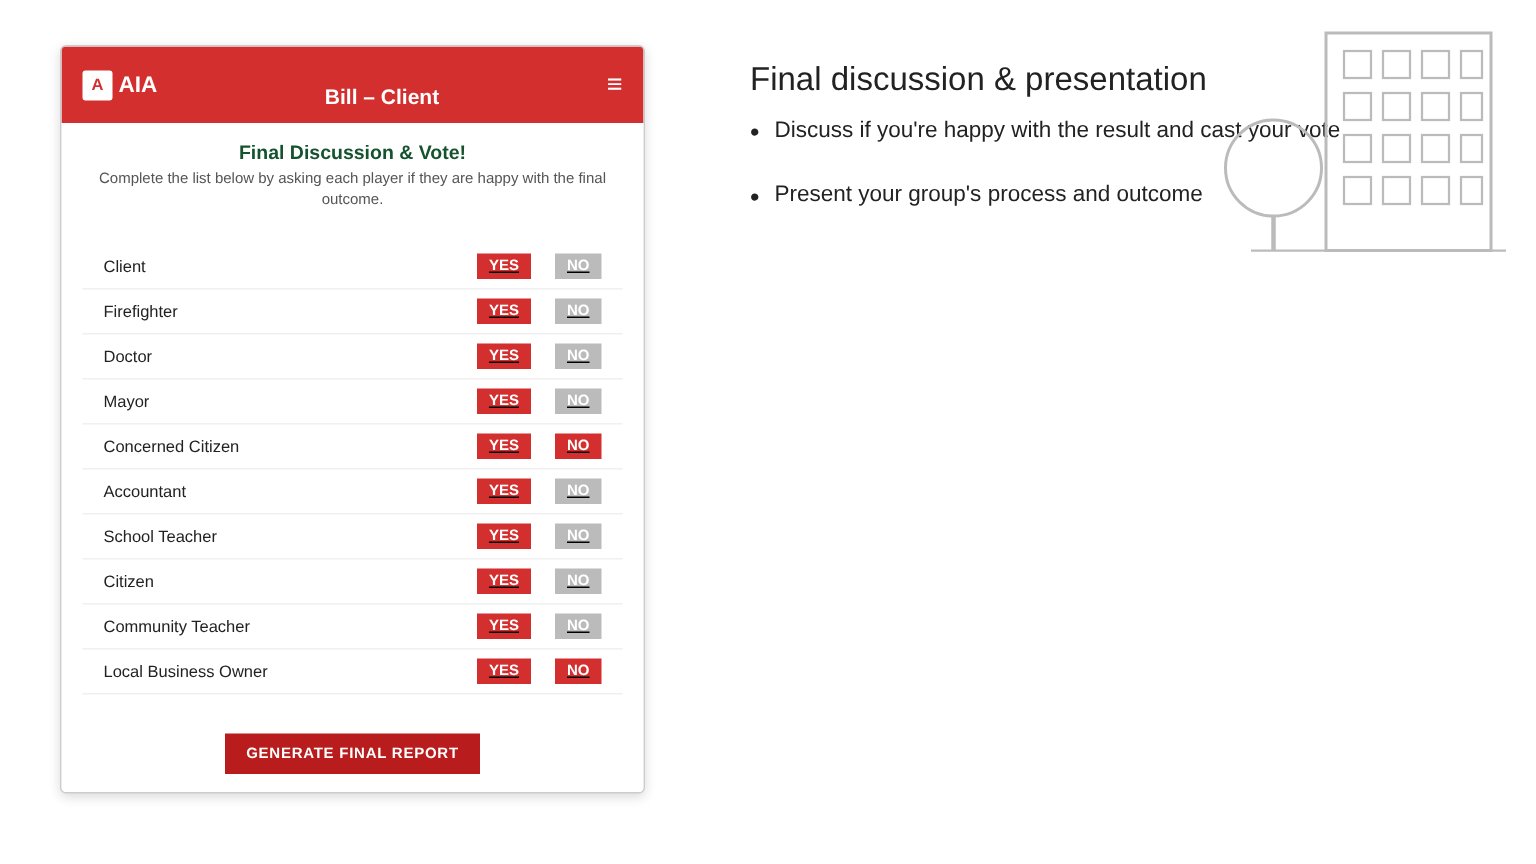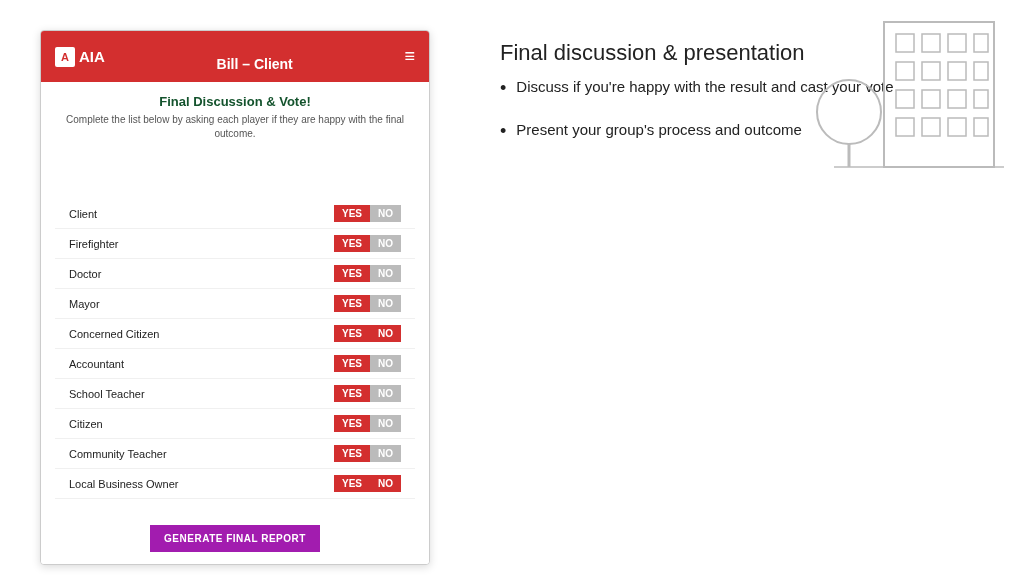--- a/index.html
+++ b/index.html
@@ -104,37 +104,37 @@
     }
     .outcome-bar .outcome-items {
       color: #fff;
       font-size: 10px;
     }
 
     
     .vote-list {
       background: #fff;
       padding: 14px;
-      margin-top: 36px;
     }
     .vote-row {
       display: flex;
       align-items: center;
       justify-content: space-between;
       padding: 6px 14px;
       border-bottom: 1px solid #f0f0f0;
     }
     .vote-row .role-name {
       font-size: 11px;
       color: #222;
       font-weight: 500;
     }
     .vote-buttons {
       display: flex;
-      gap: 0;
+      gap: 16px;
+      text-decoration: underline;
     }
     .vote-btn {
       padding: 3px 8px;
       font-size: 10px;
       font-weight: bold;
       cursor: pointer;
       border: none;
     }
     .vote-btn.yes {
       background: #d32f2f;
@@ -149,21 +149,21 @@
       color: #fff;
     }
 
     
     .generate-section {
       background: #fff;
       text-align: center;
       padding: 12px;
     }
     .generate-btn {
-      background: #a21caf;
+      background: #b91c1c;
       color: #fff;
       border: none;
       padding: 8px 14px;
       font-size: 10px;
       font-weight: bold;
       cursor: pointer;
       letter-spacing: 0.5px;
     }
 
     

